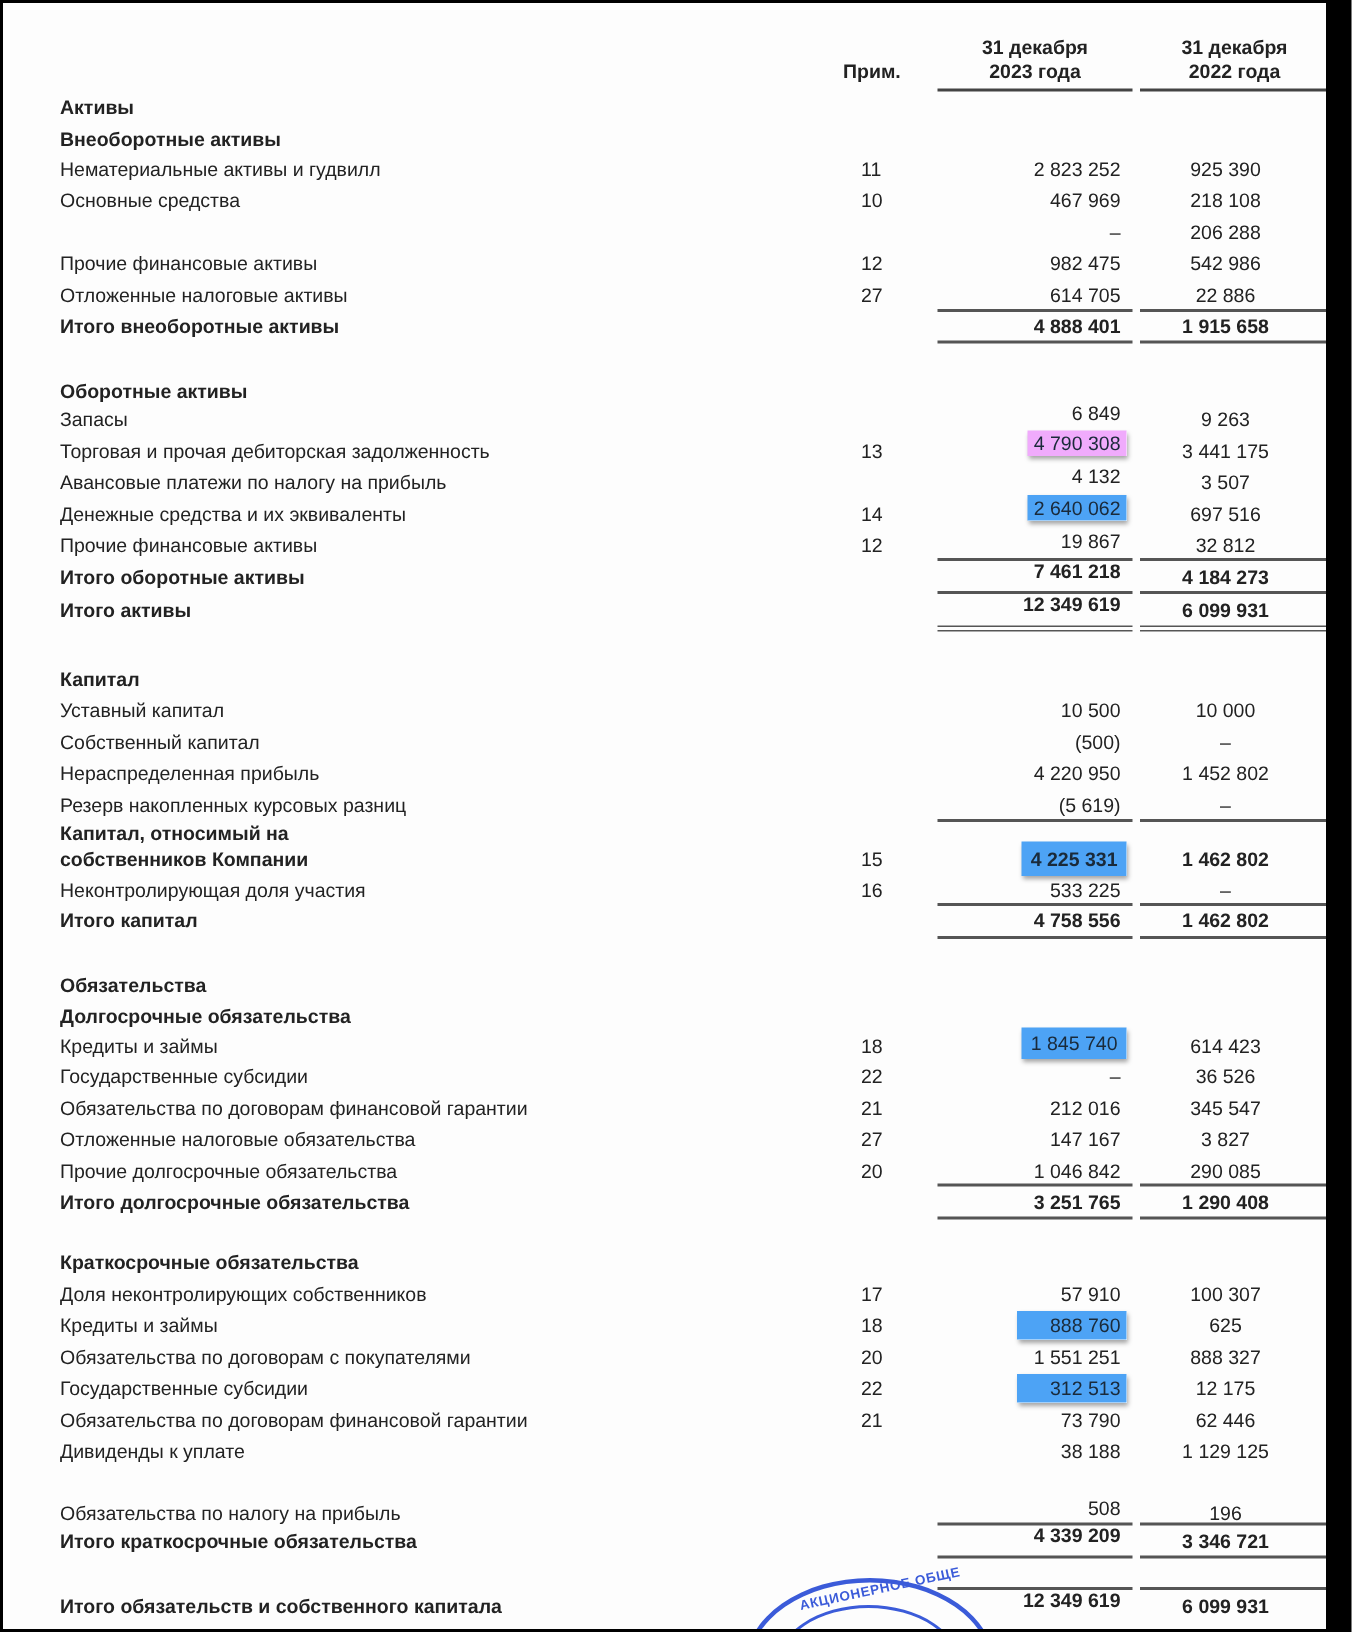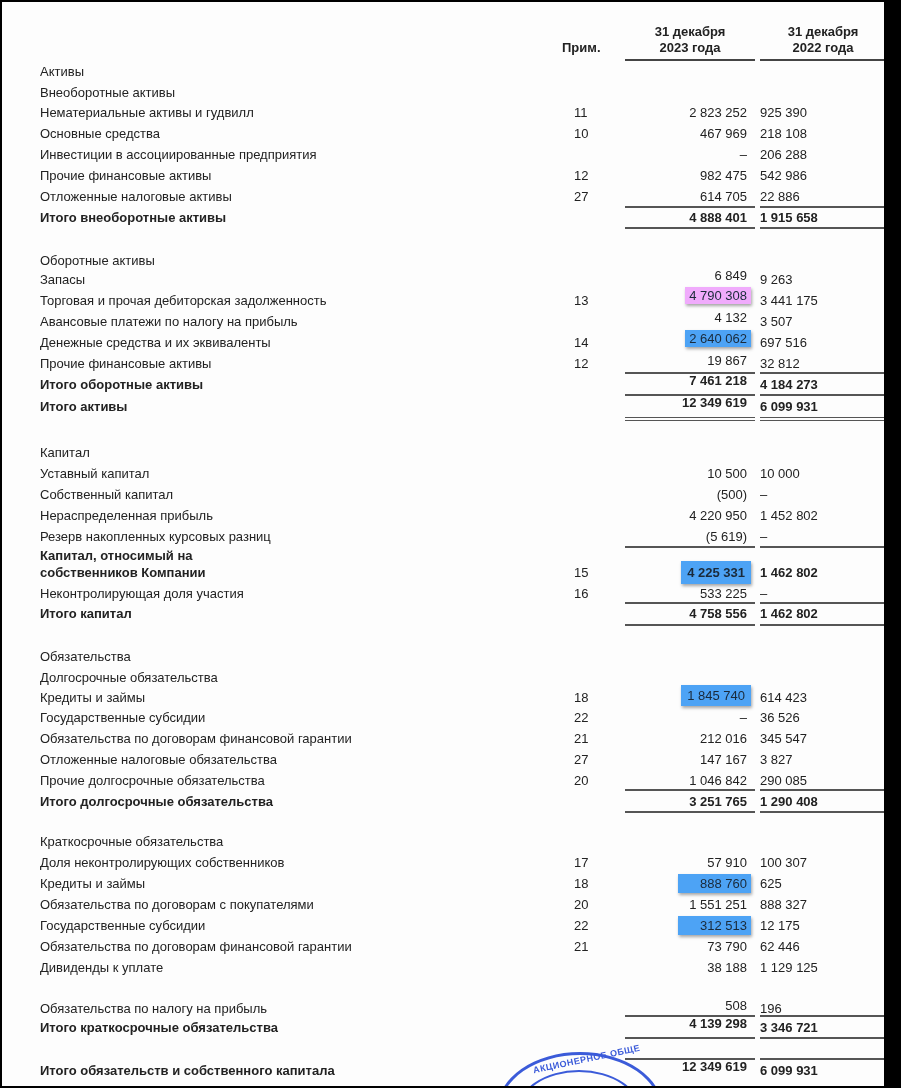--- a/index.html
+++ b/index.html
@@ -20,23 +20,23 @@
     .hdr-col.c1 { left: 623px; width: 130px; }
     .hdr-col.c2 { left: 758px; width: 126px; }
     .hdr-line { position: absolute; top: 57px; height: 2px; background: #444; }
     .hdr-line.c1 { left: 623px; width: 130px; }
     .hdr-line.c2 { left: 758px; width: 126px; }
 
     .row { position: absolute; left: 0; width: 882px; height: 21px; font-size: 13px; color: #222; }
     .row .label { position: absolute; left: 38px; top: 2px; white-space: nowrap; }
     .row .note { position: absolute; left: 572px; top: 2px; width: 30px; text-align: left; }
     .row .v1 { position: absolute; left: 623px; width: 122px; top: 2px; text-align: right; }
-    .row .v2 { position: absolute; left: 758px; width: 114px; top: 2px; text-align: left; }
+    .row .v2 { position: absolute; left: 758px; width: 114px; top: 2px; text-align: center; }
     .row.bold { font-weight: bold; }
-    .row.head .label { font-weight: normal; text-align: right; }
+    .row.head .label { font-weight: bold; text-align: right; }
 
     .hl { background: #4da3f5; box-shadow: 1px 2px 3px rgba(0,0,0,0.35); padding: 1px 4px; margin-right: -4px; color: #1a2a3a; }
 
     .rule { position: absolute; height: 2px; background: #555; }
     .rule.c1 { left: 623px; width: 130px; }
     .rule.c2 { left: 758px; width: 126px; }
     .rule.dbl { height: 4px; background: linear-gradient(#555 0 1px, transparent 1px 3px, #555 3px 4px); }
 
     .stamp {
       position: absolute; left: 495px; top: 1050px;
@@ -84,21 +84,20 @@
     <span class="v1">2 823 252</span>
     <span class="v2">925 390</span>
   </div>
   <div class="row" style="top:122px">
     <span class="label">Основные средства</span>
     <span class="note">10</span>
     <span class="v1">467 969</span>
     <span class="v2">218 108</span>
   </div>
   <div class="row" style="top:143px">
-    <span class="label">Инвестиции в ассоциированные предприятия</span>
     <span class="note"></span>
     <span class="v1">–</span>
     <span class="v2">206 288</span>
   </div>
   <div class="row" style="top:164px">
     <span class="label">Прочие финансовые активы</span>
     <span class="note">12</span>
     <span class="v1">982 475</span>
     <span class="v2">542 986</span>
   </div>
@@ -306,21 +305,21 @@
   <div class="row" style="top:997px">
     <span class="label">Обязательства по налогу на прибыль</span>
     <span class="note"></span>
     <span class="v1" style="top:-1px">508</span>
     <span class="v2">196</span>
   </div>
   <div class="rule c1" style="top:1013px"></div>
   <div class="rule c2" style="top:1013px"></div>
   <div class="row bold" style="top:1016px">
     <span class="label">Итого краткосрочные обязательства</span>
-    <span class="v1" style="top:-2px">4 139 298</span>
+    <span class="v1" style="top:-2px">4 339 209</span>
     <span class="v2">3 346 721</span>
   </div>
   <div class="rule c1" style="top:1035px"></div>
   <div class="rule c2" style="top:1035px"></div>
   <div class="rule c1" style="top:1056px"></div>
   <div class="rule c2" style="top:1056px"></div>
 
   <div class="stamp"></div>
   <div class="stamp-inner"></div>
   <div class="stamp-text">АКЦИОНЕРНОЕ ОБЩЕ</div>

